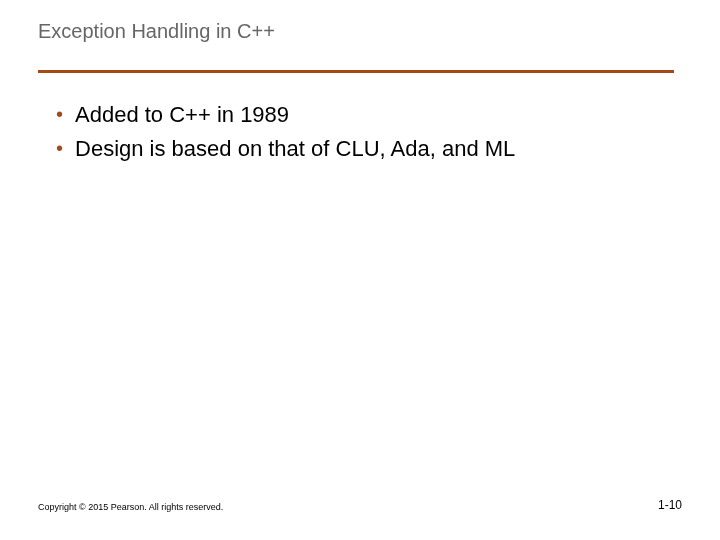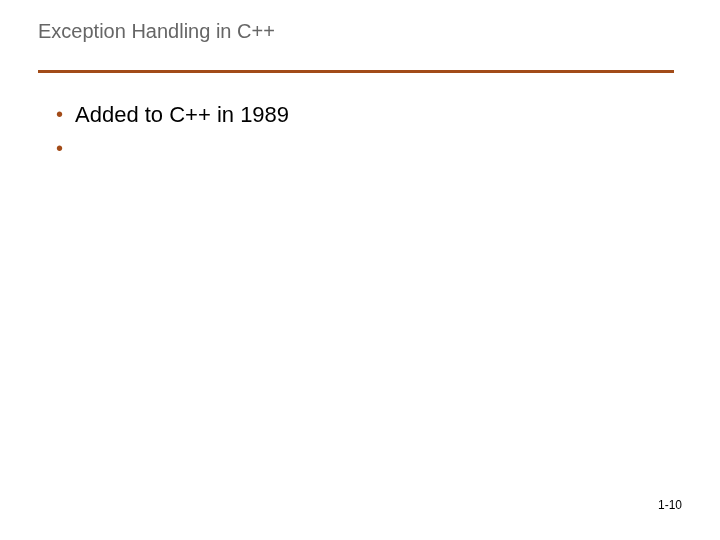--- a/index.html
+++ b/index.html
@@ -84,18 +84,20 @@
 
   <div class="rule"></div>
 
   <div class="content">
     <div class="bullet-item">
       <span class="bullet-dot">•</span>
       <span class="bullet-text">Added to C++ in 1989</span>
     </div>
     <div class="bullet-item">
       <span class="bullet-dot">•</span>
+      <span class="bullet-text">Design is based on that of CLU, Ada, and ML</span>
     </div>
   </div>
 
+  <div class="footer-left">Copyright © 2015 Pearson. All rights reserved.</div>
   <div class="footer-right">1-10</div>
 
 </div>
 
 </body></html>

